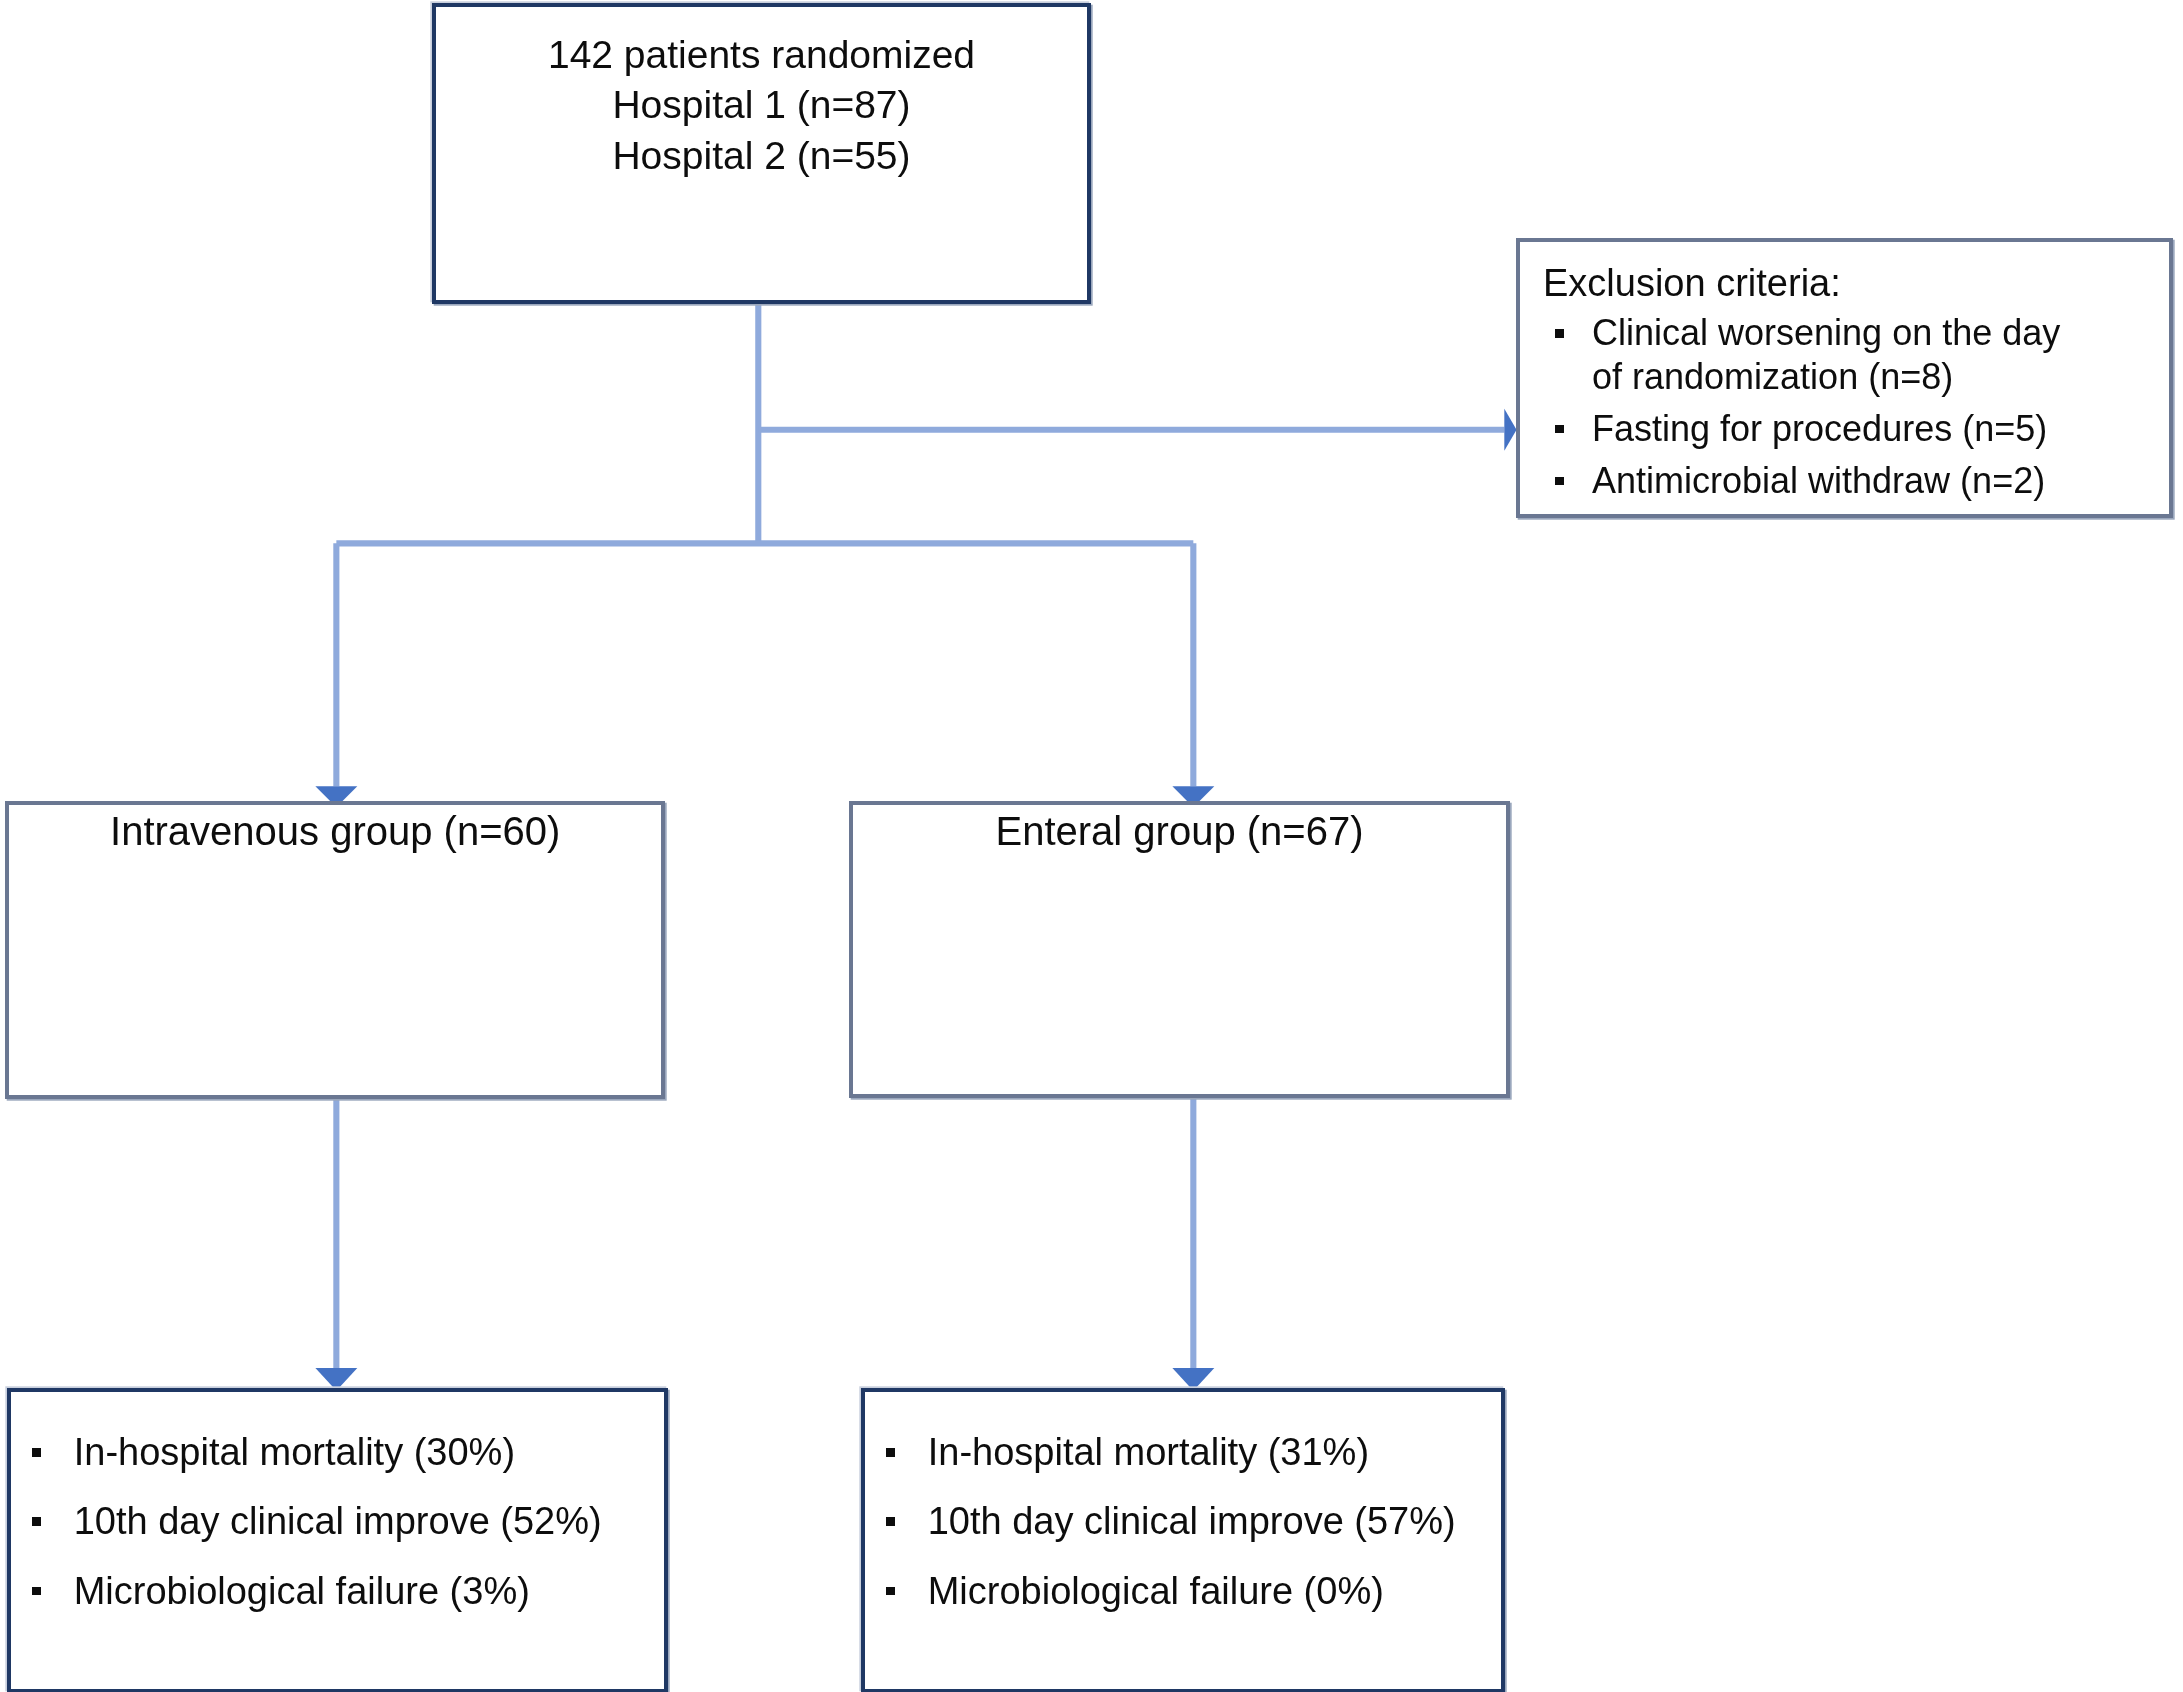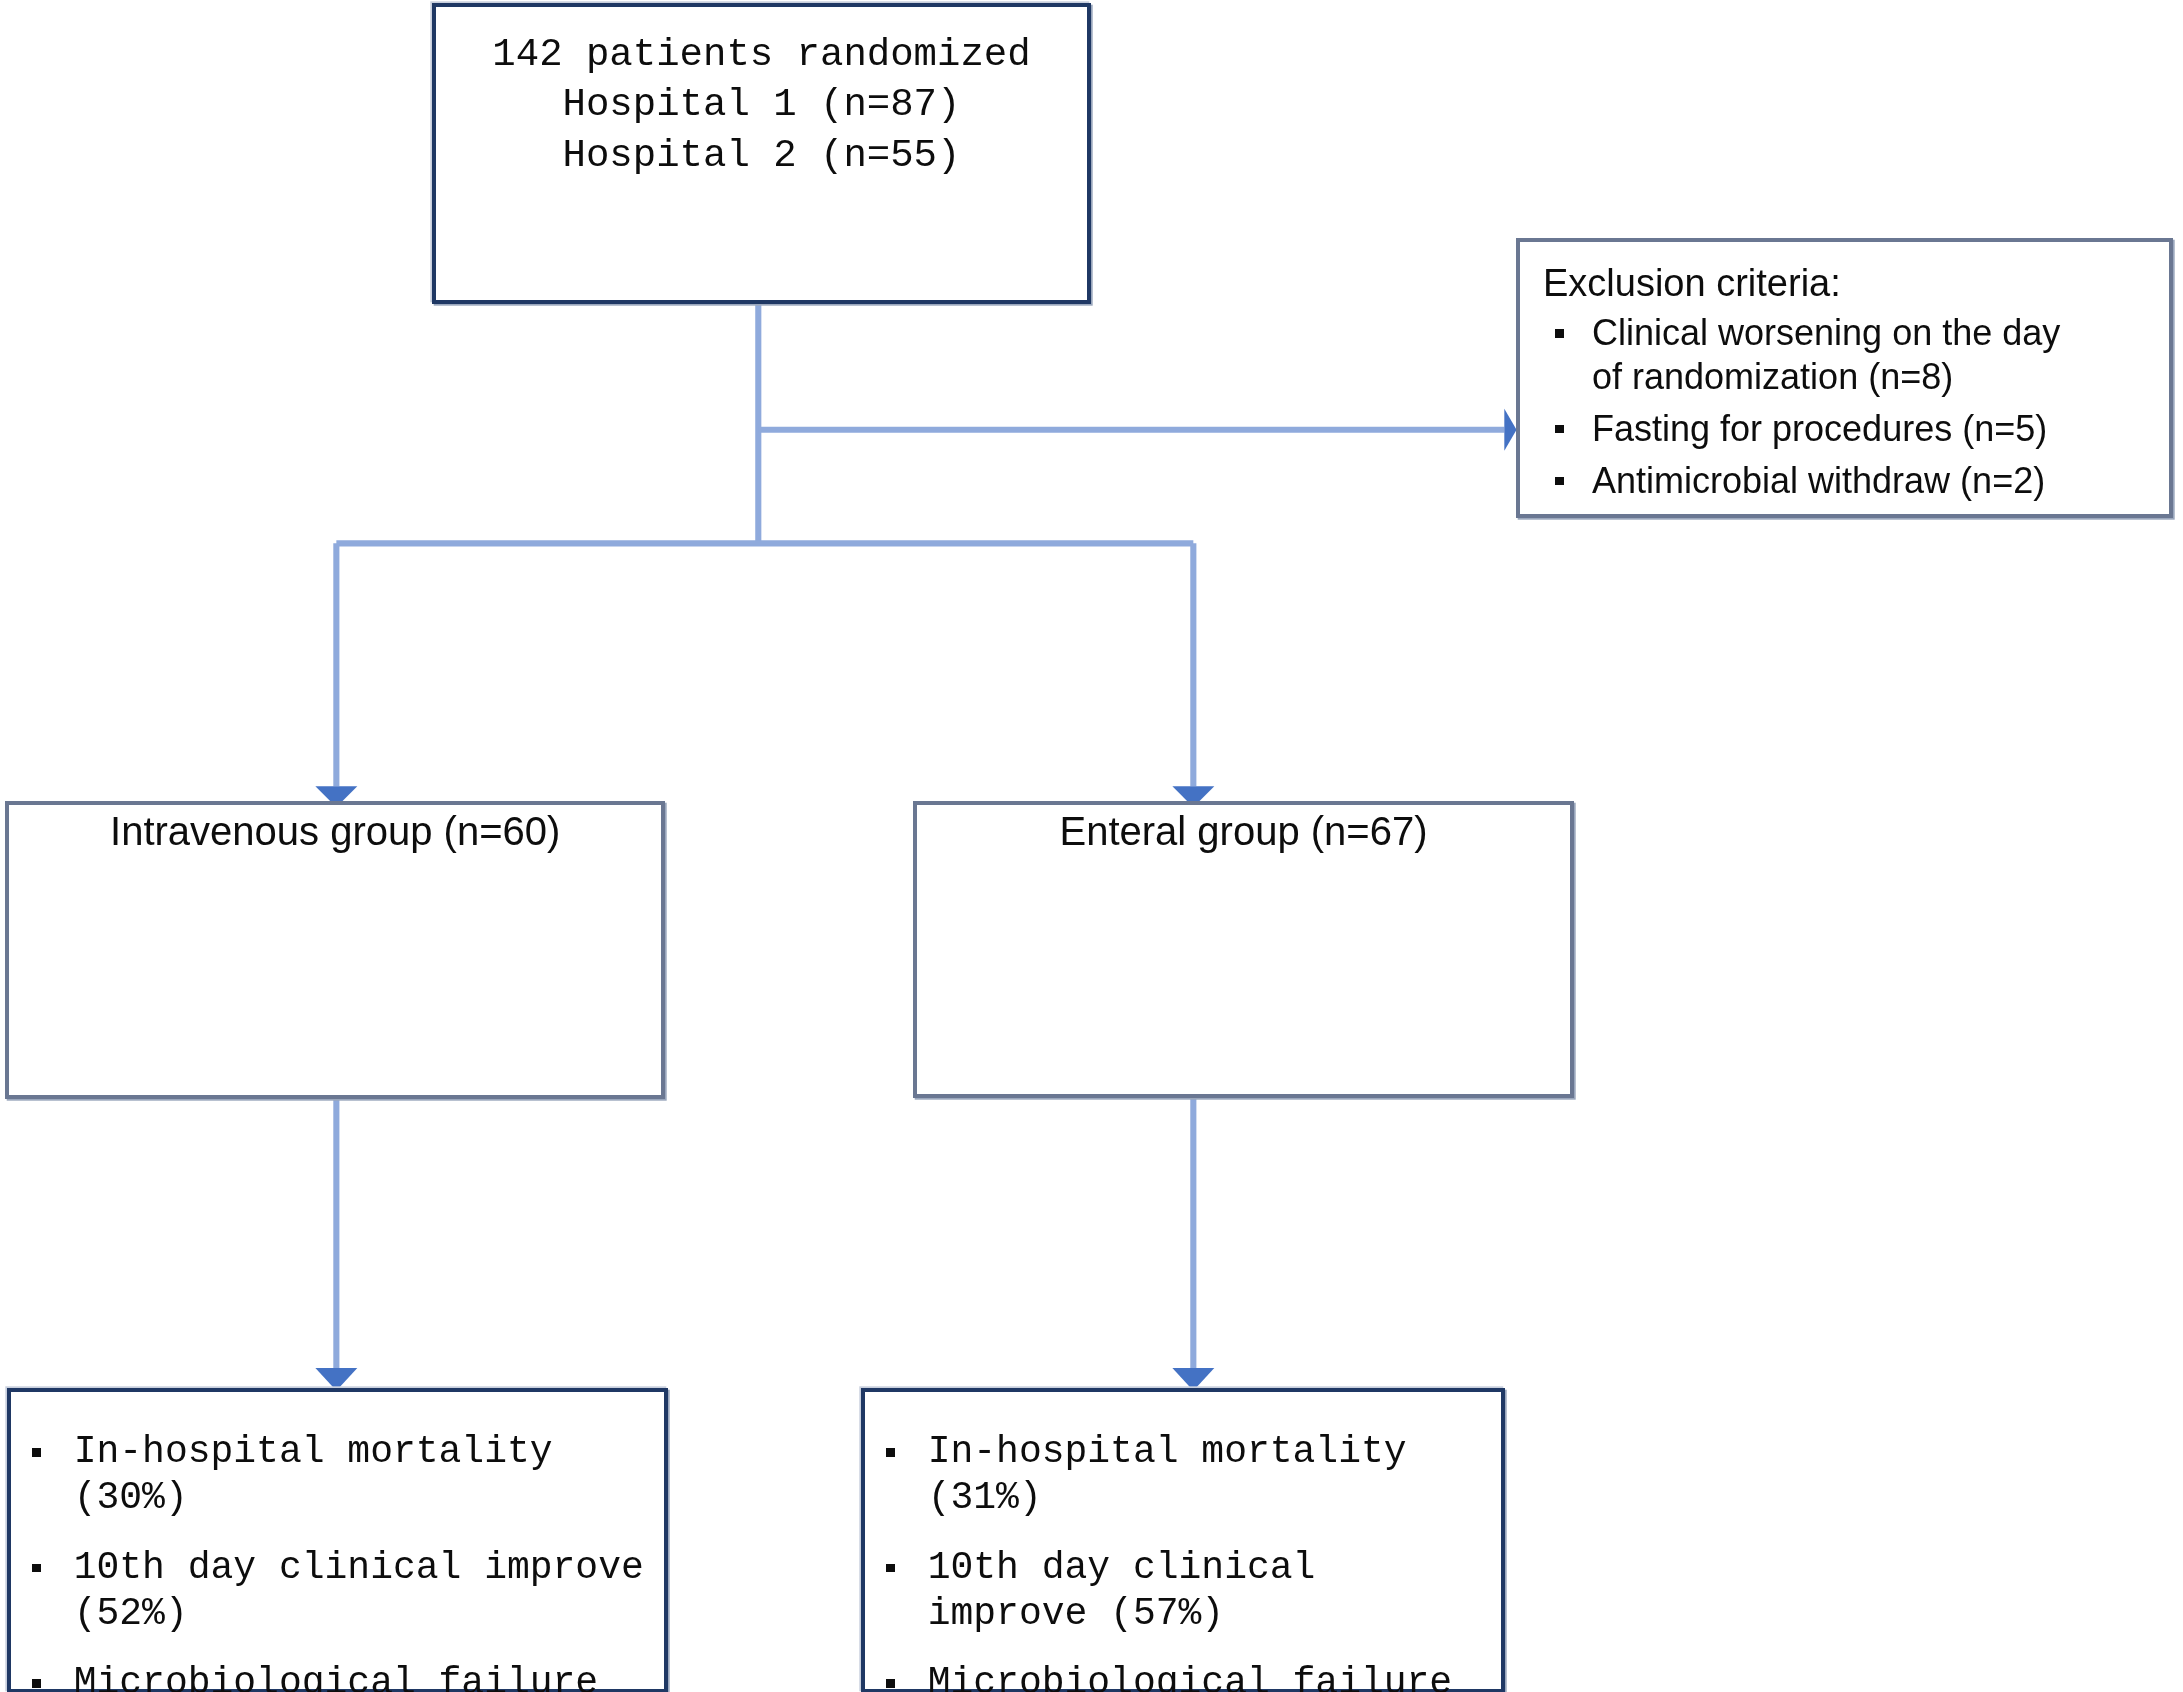--- a/index.html
+++ b/index.html
@@ -31,21 +31,20 @@
   .flow-box {
     position: absolute;
     background: #ffffff;
     display: flex;
     flex-direction: column;
     justify-content: flex-start;
   }
   .flow-box.dark {
     border: 4.4px solid #1f3864;
     box-shadow: 1.7px 1.7px 0 0 #9aa7bd, -1.7px -1.7px 0 0 #c8cfdd;
-    font-family: Liberation Mono, monospace;
   }
   .flow-box.gray {
     border: 4.4px solid #6a7792;
     box-shadow: 1.7px 1.7px 0 0 #9aa7bd;
   }
 
   .box-line {
     text-align: center;
     font-size: 39px;
     line-height: 1.30;
@@ -99,21 +98,21 @@
   .bullet-item .cont {
     display: block;
   }
 
   
   #box-group-iv {
     left: 5.2px; top: 801px;
     width: 660px; height: 298px;
   }
   #box-group-ent {
-    left: 913px; top: 801px;
+    left: 849px; top: 801px;
     width: 661px; height: 297px;
   }
   #box-group-iv .box-line,
   #box-group-ent .box-line { font-size: 40px; }
 
   
   #box-out-iv {
     left: 7px; top: 1388px;
     width: 661px; height: 305px;
     padding: 37px 8.7px 8.7px 8.7px;

